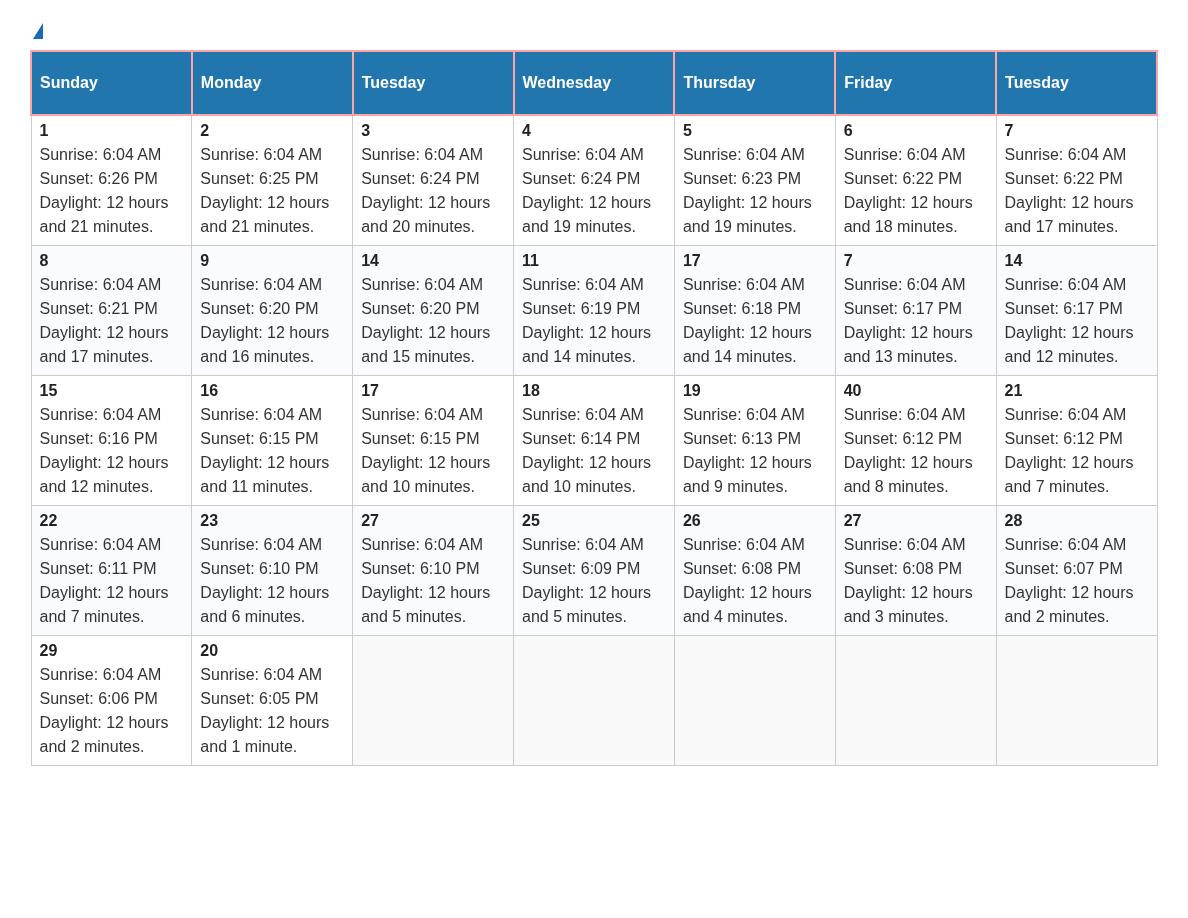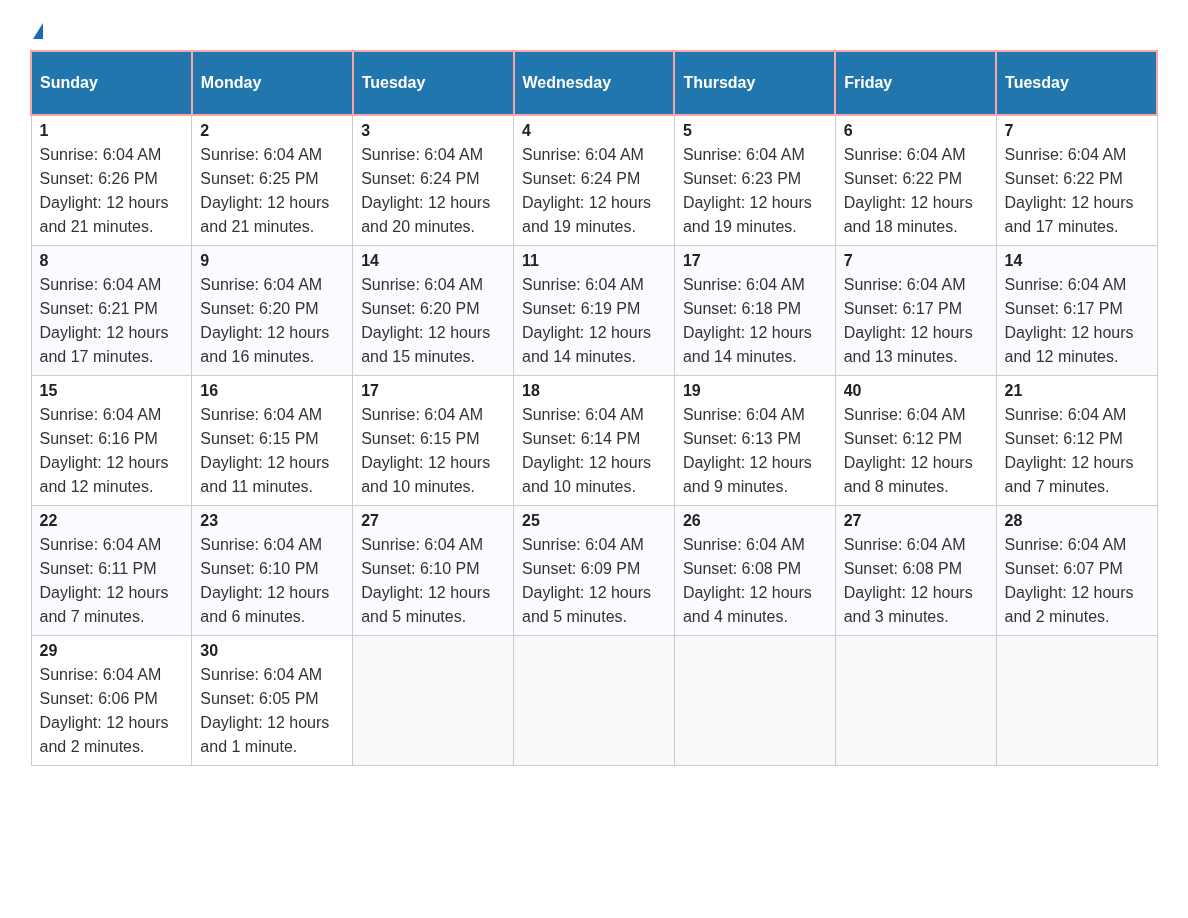--- a/index.html
+++ b/index.html
@@ -248,21 +248,21 @@
           <span class="day-num">28</span>
           <div class="day-info">Sunrise: 6:04 AM<br>Sunset: 6:07 PM<br>Daylight: 12 hours<br>and 2 minutes.</div>
         </td>
       </tr>
       <tr>
         <td>
           <span class="day-num">29</span>
           <div class="day-info">Sunrise: 6:04 AM<br>Sunset: 6:06 PM<br>Daylight: 12 hours<br>and 2 minutes.</div>
         </td>
         <td>
-          <span class="day-num">30</span>
+          <span class="day-num">20</span>
           <div class="day-info">Sunrise: 6:04 AM<br>Sunset: 6:05 PM<br>Daylight: 12 hours<br>and 1 minute.</div>
         </td>
         <td class="empty"></td>
         <td class="empty"></td>
         <td class="empty"></td>
         <td class="empty"></td>
         <td class="empty"></td>
       </tr>
     </tbody>
 </table>

